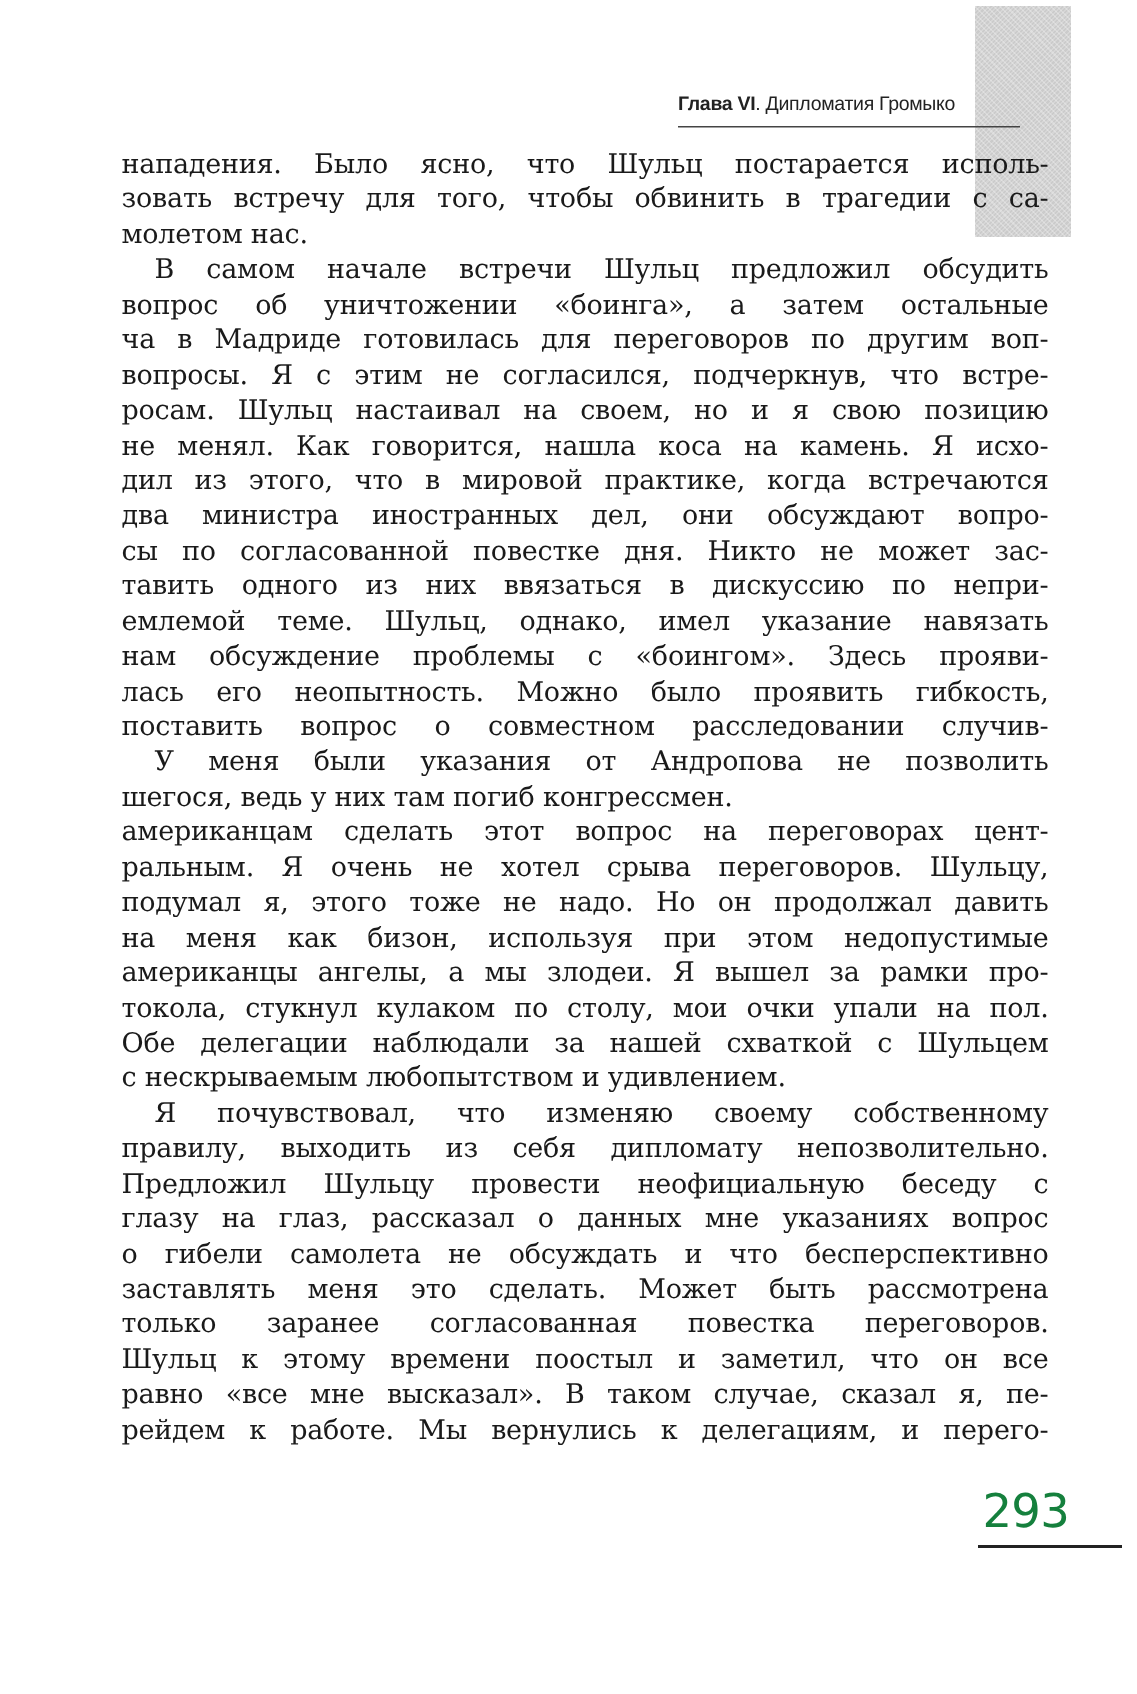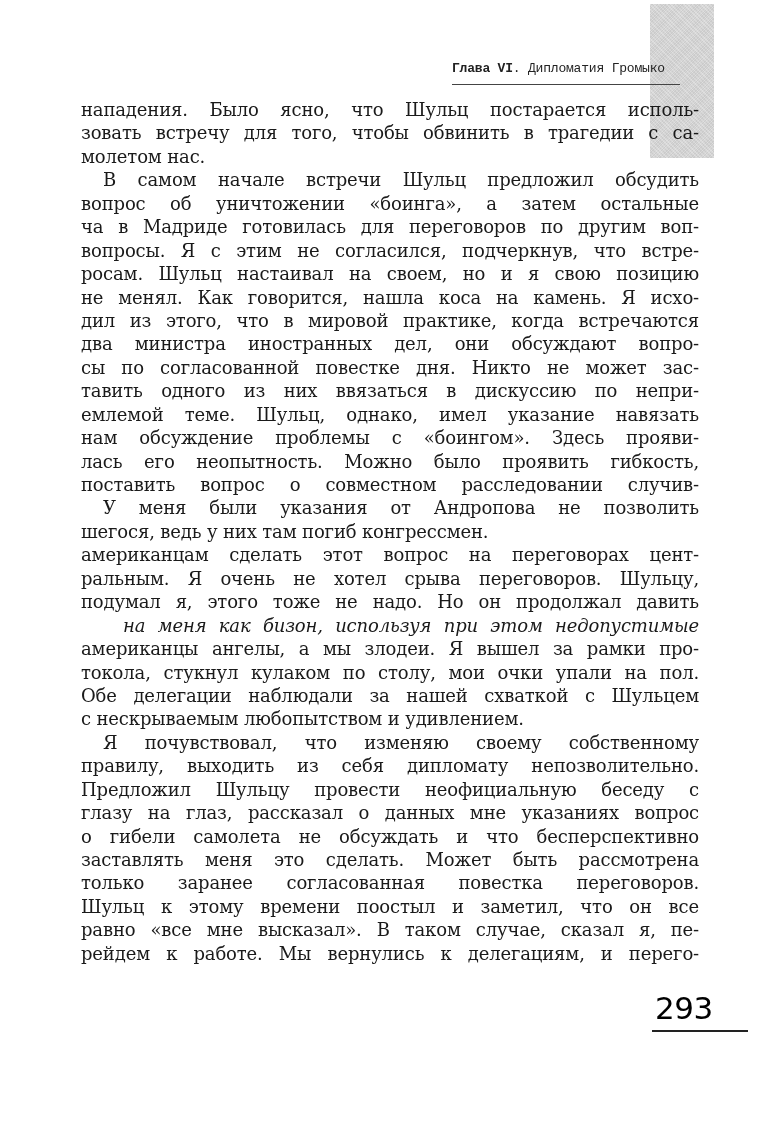--- a/index.html
+++ b/index.html
@@ -6,36 +6,36 @@
   body { width: 758px; height: 1129px; position: relative; overflow: hidden; }
   .gray-tab {
     position: absolute; left: 650px; top: 4px; width: 64px; height: 154px;
     background:
       repeating-linear-gradient(45deg, rgba(255,255,255,0.25) 0 1px, rgba(0,0,0,0) 1px 3px),
       repeating-linear-gradient(-45deg, rgba(0,0,0,0.05) 0 1px, rgba(0,0,0,0) 1px 2px),
       #d6d6d6;
   }
   .running-head {
     position: absolute; left: 452px; top: 61px; width: 230px;
-    font-family: Liberation Mono, monospace; font-size: 13px; color: #222;
+    font-family: Liberation Sans, sans-serif; font-size: 13px; color: #222;
     white-space: nowrap; letter-spacing: -0.2px;
   }
   .running-head b { font-weight: bold; }
   .head-rule { position: absolute; left: 452px; top: 84px; width: 228px; height: 1px; background: #444; }
   .body-text {
     position: absolute; left: 81px; top: 98px; width: 618px;
     font-family: "DejaVu Serif", serif; font-size: 18px; line-height: 23.45px;
     color: #1a1a1a; letter-spacing: -0.15px;
   }
   .line { display: block; white-space: nowrap; text-align: justify; text-align-last: justify; height: 23.45px; overflow: visible; }
   .line.last { text-align-last: left; }
   .line.indent { padding-left: 22px; }
   .page-number {
     position: absolute; left: 655px; top: 990px;
-    font-family: "DejaVu Sans", sans-serif; font-size: 31px; color: #000000; letter-spacing: -0.5px;
+    font-family: "DejaVu Sans", sans-serif; font-size: 31px; color: #15803d; letter-spacing: -0.5px;
   }
   .page-rule { position: absolute; left: 652px; top: 1030px; width: 96px; height: 2px; background: #222; }
 </style>
 </head>
 <body>
 
 <div class="gray-tab"></div>
 
 <div class="running-head">
   <b>Глава VI</b><span>. </span><span>Дипломатия Громыко</span>
@@ -58,21 +58,21 @@
     <span class="line">тавить одного из них ввязаться в дискуссию по непри-</span>
     <span class="line">емлемой теме. Шульц, однако, имел указание навязать</span>
     <span class="line">нам обсуждение проблемы с «боингом». Здесь прояви-</span>
     <span class="line">лась его неопытность. Можно было проявить гибкость,</span>
     <span class="line">поставить вопрос о совместном расследовании случив-</span>
     <span class="line indent">У меня были указания от Андропова не позволить</span>
     <span class="line last">шегося, ведь у них там погиб конгрессмен.</span>
     <span class="line">американцам сделать этот вопрос на переговорах цент-</span>
     <span class="line">ральным. Я очень не хотел срыва переговоров. Шульцу,</span>
     <span class="line">подумал я, этого тоже не надо. Но он продолжал давить</span>
-    <span class="line" style="font-style: italic; margin-left: 42px;">на меня как бизон, используя при этом недопустимые</span>
+    <span class="line" style="">на меня как бизон, используя при этом недопустимые</span>
     <span class="line">американцы ангелы, а мы злодеи. Я вышел за рамки про-</span>
     <span class="line">токола, стукнул кулаком по столу, мои очки упали на пол.</span>
     <span class="line">Обе делегации наблюдали за нашей схваткой с Шульцем</span>
     <span class="line last">с нескрываемым любопытством и удивлением.</span>
     <span class="line indent">Я почувствовал, что изменяю своему собственному</span>
     <span class="line">правилу, выходить из себя дипломату непозволительно.</span>
     <span class="line">Предложил Шульцу провести неофициальную беседу с</span>
     <span class="line">глазу на глаз, рассказал о данных мне указаниях вопрос</span>
     <span class="line">о гибели самолета не обсуждать и что бесперспективно</span>
     <span class="line">заставлять меня это сделать. Может быть рассмотрена</span>

